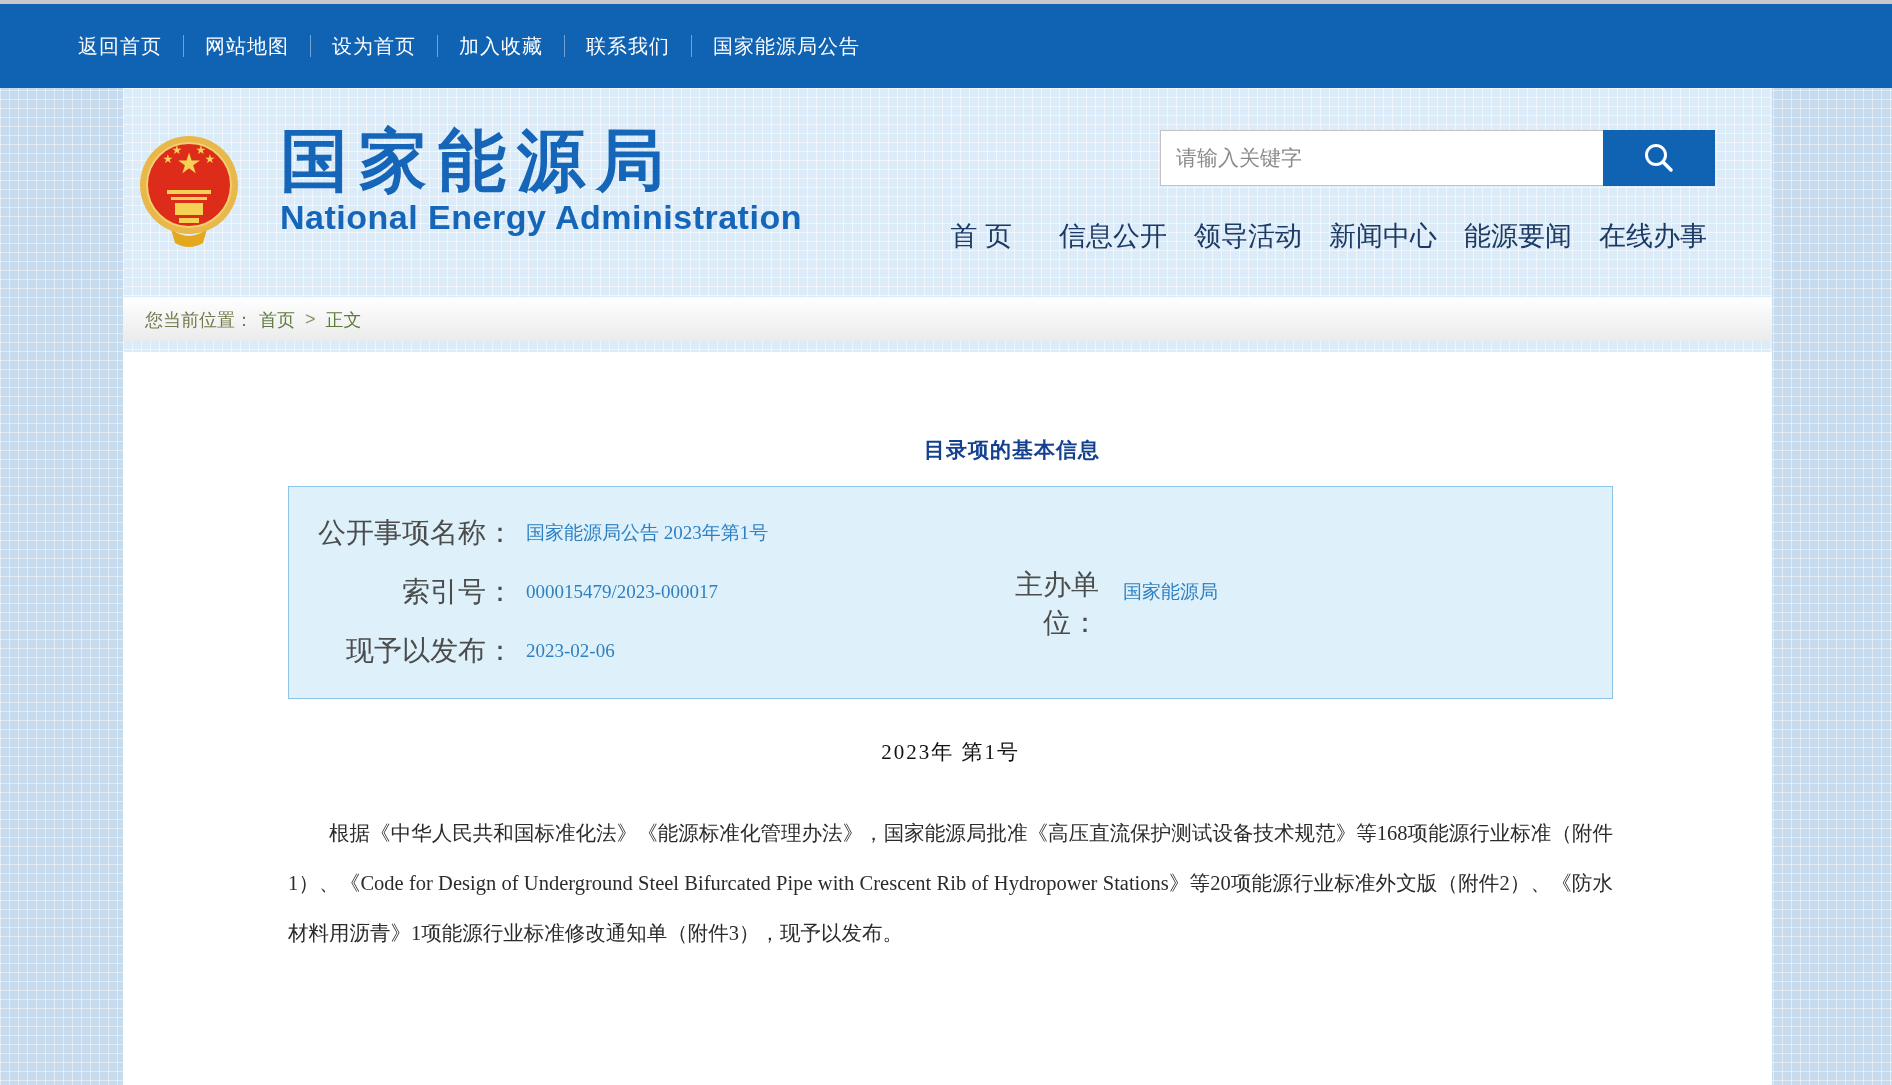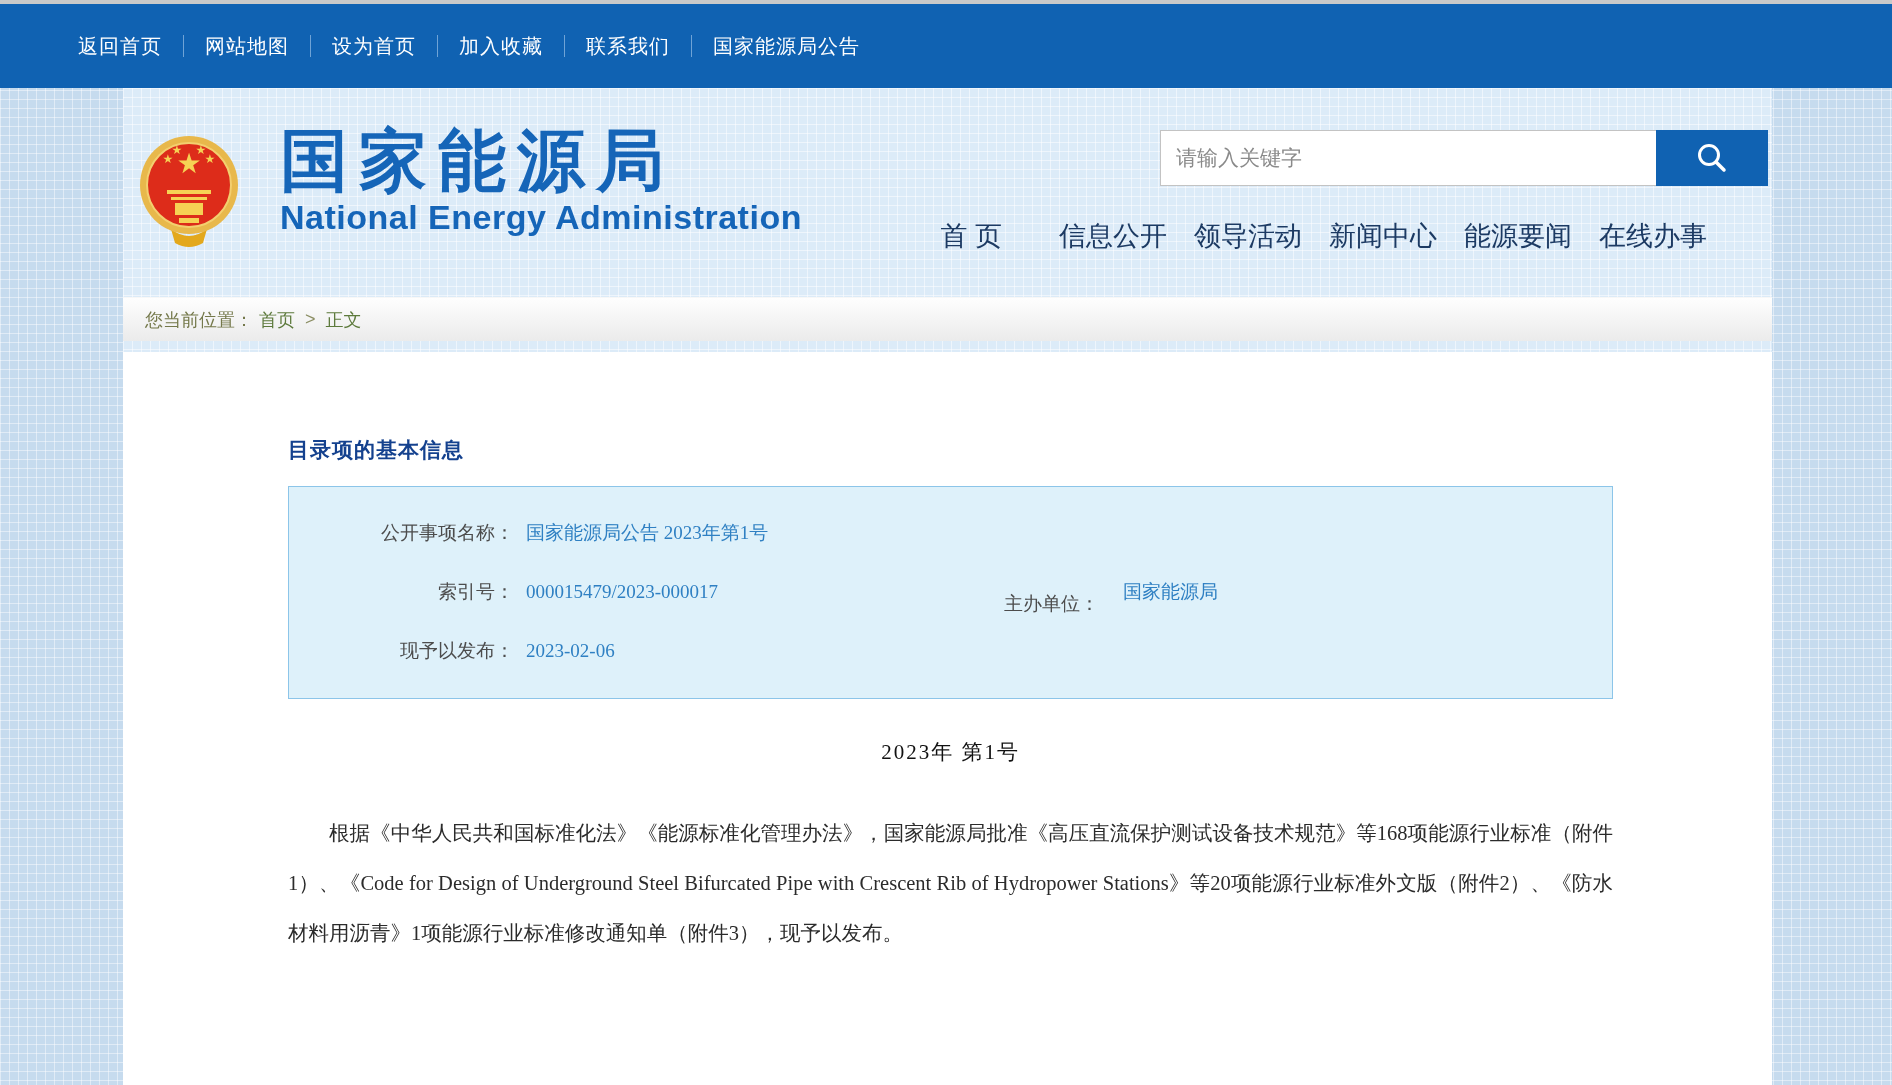--- a/index.html
+++ b/index.html
@@ -41,63 +41,63 @@
   .brand { position:absolute; left:280px; top:37px; }
   .brand .cn {
     font-size:68px; font-weight:bold; color:#1565b8; letter-spacing:11px;
     font-family:"Liberation Sans","DejaVu Sans",sans-serif; line-height:1.05;
   }
   .brand .en {
     font-size:34px; font-weight:bold; color:#1565b8; letter-spacing:.5px; margin-top:2px;
   }
   .searchbox { position:absolute; left:1160px; top:42px; height:56px; display:flex; }
   .searchbox input {
-    width:496px; height:56px; border:1px solid #c3c3c3; border-right:none;
+    width:443px; height:56px; border:1px solid #c3c3c3; border-right:none;
     font-size:21px; padding:0 15px; color:#333; outline:none; background:#fff;
   }
   .searchbox input::placeholder { color:#8a8a8a; }
   .search-btn {
     width:112px; height:56px; background:#1062b2; border:none; cursor:pointer;
     display:flex; align-items:center; justify-content:center;
   }
   .mainnav {
     position:absolute; right:185px; top:130px; display:flex; align-items:baseline; gap:27px;
   }
   .mainnav a {
     font-size:27px; color:#1c3a63; text-decoration:none; cursor:pointer;
     font-family:"Liberation Sans","DejaVu Sans",sans-serif;
   }
-  .mainnav a:first-child { margin-right:30px; }
+  .mainnav a:first-child { margin-right:20px; }
 
   
   .breadcrumb {
     position:absolute; left:123px; top:297px; width:1649px; height:44px;
     background:linear-gradient(#fefefe,#ebebeb); border-top:1px solid #f7f7f7;
     display:flex; align-items:center; padding-left:22px; font-size:18px; color:#74784a;
   }
   .breadcrumb a { color:#5d7a3c; text-decoration:none; cursor:pointer; }
   .breadcrumb .bc-sep { margin:0 10px; color:#8a8d62; }
   .breadcrumb .bc-label { margin-right:6px; }
 
   
   .sheet { position:absolute; left:123px; top:352px; width:1649px; height:733px; background:#ffffff; }
   .sheet-inner { padding:84px 36px 0 165px; width:100%; }
 
   .section-title {
     font-size:21px; font-weight:bold; color:#14418e;
-    font-family:"Liberation Serif","DejaVu Serif",serif; letter-spacing:1px;
+    font-family:"Liberation Serif","DejaVu Serif",serif; letter-spacing:1px;text-align:center;
   }
 
   .infobox {
     margin-top:22px; width:1325px; border:1px solid #8cc5e9; background:#def1fa;
     padding:16px 0 18px 0;
   }
   .info-row { display:flex; align-items:center; height:59px; }
   .ilabel {
-    width:225px; text-align:right; font-size:19px; color:#4c4c4c;
+    width:225px; text-align:right; font-size:28px; color:#4c4c4c;
     font-family:"Liberation Serif","DejaVu Serif",serif; flex:none;
   }
   .ivalue {
     font-size:19px; color:#2f80c3; padding-left:12px;
     font-family:"Liberation Serif","DejaVu Serif",serif;
   }
   .ivalue.v-wide { width:470px; }
   .ilabel.l2 { width:115px;margin-top:24px; }
 
   .article { width:1325px; }

